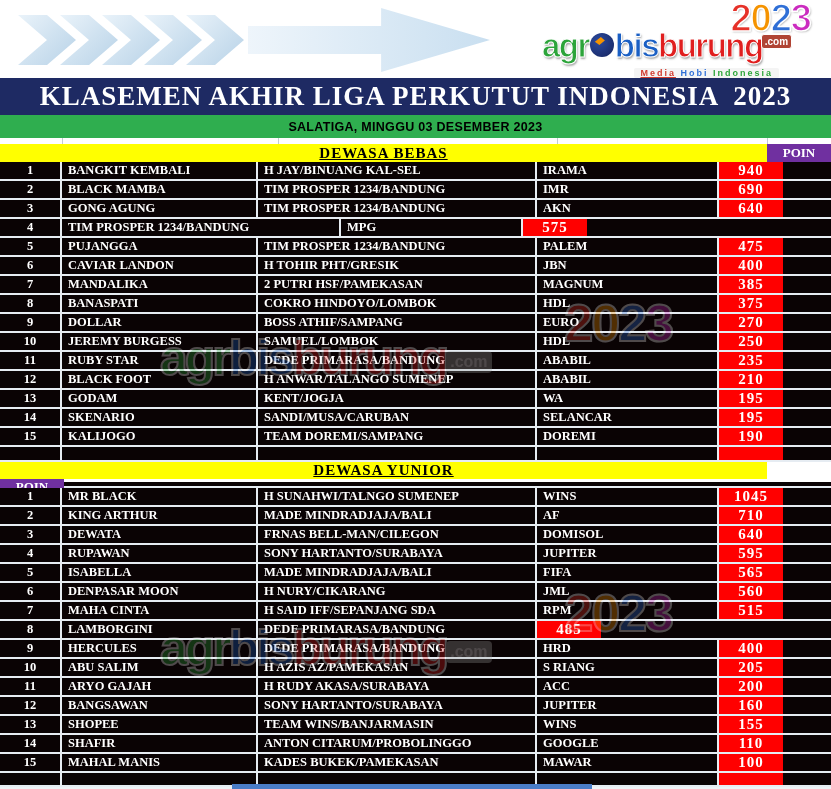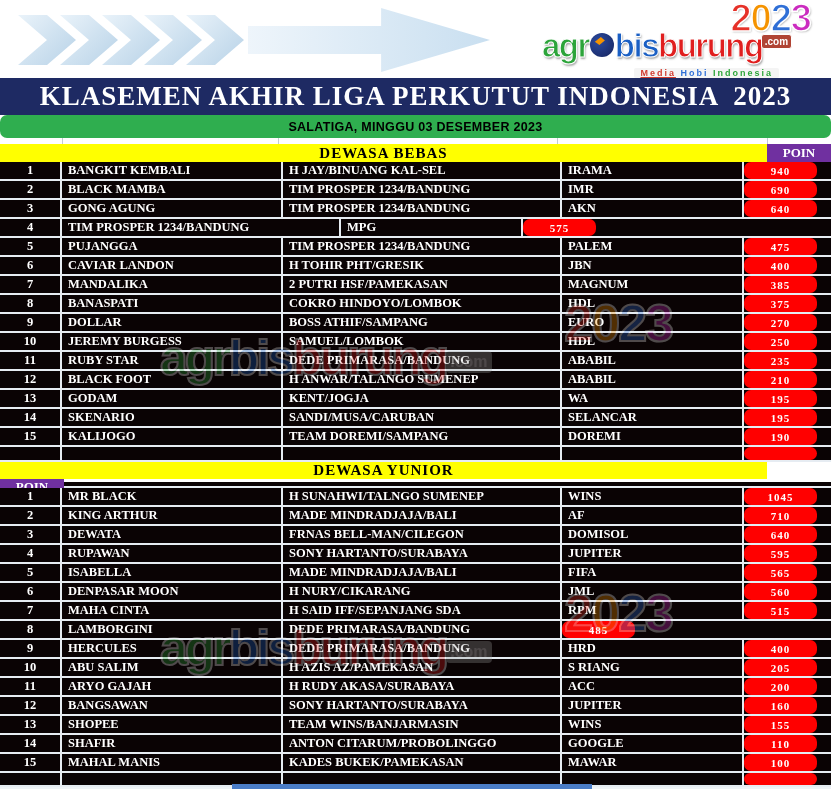--- a/index.html
+++ b/index.html
@@ -49,43 +49,43 @@
                   text-shadow:0 0 1px #fff; white-space:nowrap; }
   .tg-r{color:#d03a2e;text-decoration:underline;} .tg-b{color:#2f6fd6;} .tg-g{color:#2ca43a;}
 
   
   .title-bar { height:37px; background:#1e2a63; color:#fff; display:flex;
                align-items:center; justify-content:center;
                font-size:27px; font-weight:bold; letter-spacing:1px; white-space:pre; }
   .subtitle-bar { height:23px; background:#2fae4f; color:#000; display:flex;
                   align-items:center; justify-content:center;
                   font-family:"Liberation Sans", sans-serif; font-weight:bold; font-size:12.5px;
-                  letter-spacing:0.3px;border-radius:7px; }
+                  letter-spacing:0.3px; }
   .grid-spacer { height:6px; background:#fff; position:relative; }
   .grid-spacer i { position:absolute; top:0; width:1px; height:100%; background:#c3cbd3; }
 
   .section-header { display:flex; }
   .sh-title { width:767px; background:#ffff00; color:#000; display:flex; align-items:center;
-              justify-content:center; font-weight:bold; font-size:15px; letter-spacing:1px; }
+              justify-content:center; font-weight:bold; font-size:15px; letter-spacing:1px;text-decoration:underline; }
   .sh-poin { width:64px; background:#7030a0; color:#fff; display:flex; align-items:center;
              justify-content:center; font-weight:bold; font-size:13px; }
   .sh1 { height:18px; } .sh2 { height:20px;flex-direction:column; }
   .divider { height:6px; background:#0a0304; border-bottom:2px solid #e6ecf2; }
 
   
   .tbl { position:relative; }
   .row { display:flex; height:19px; background:#0a0304; border-bottom:2px solid #e6ecf2; }
   .cell { color:#fff; font-weight:bold; font-size:12.5px; display:flex; align-items:center;
           padding:0 6px; border-right:2px solid #e6ecf2; overflow:hidden; white-space:nowrap; }
   .c-rank { width:62px; justify-content:center; padding:0; }
-  .c-bird { width:221px; }
+  .c-bird { width:196px; }
   .c-owner { width:279px; }
   .c-ring { width:182px; }
-  .c-poin { width:73px; background:#ff0000; justify-content:center; border-right:none;
-            font-size:11px; letter-spacing:1px;border-radius:7px; }
+  .c-poin { width:64px; background:#ff0000; justify-content:center; border-right:none;
+            font-size:15px; letter-spacing:1px; }
   .row.spacer-mid { height:15px; }
   .row.spacer-bottom { height:14px; }
 
   
   .watermark { position:absolute; left:160px; width:540px; height:105px; opacity:0.3;
                pointer-events:none; z-index:5; font-family:"Liberation Sans", sans-serif; }
   .wm-1 { top:293px; } .wm-2 { top:583px; }
   .wm-year { position:absolute; right:28px; top:0; font-size:52px; font-weight:bold;
              letter-spacing:-2px; -webkit-text-stroke:2px #efefef; }
   .wm-main { position:absolute; left:0; top:36px; font-size:50px; font-weight:bold;

